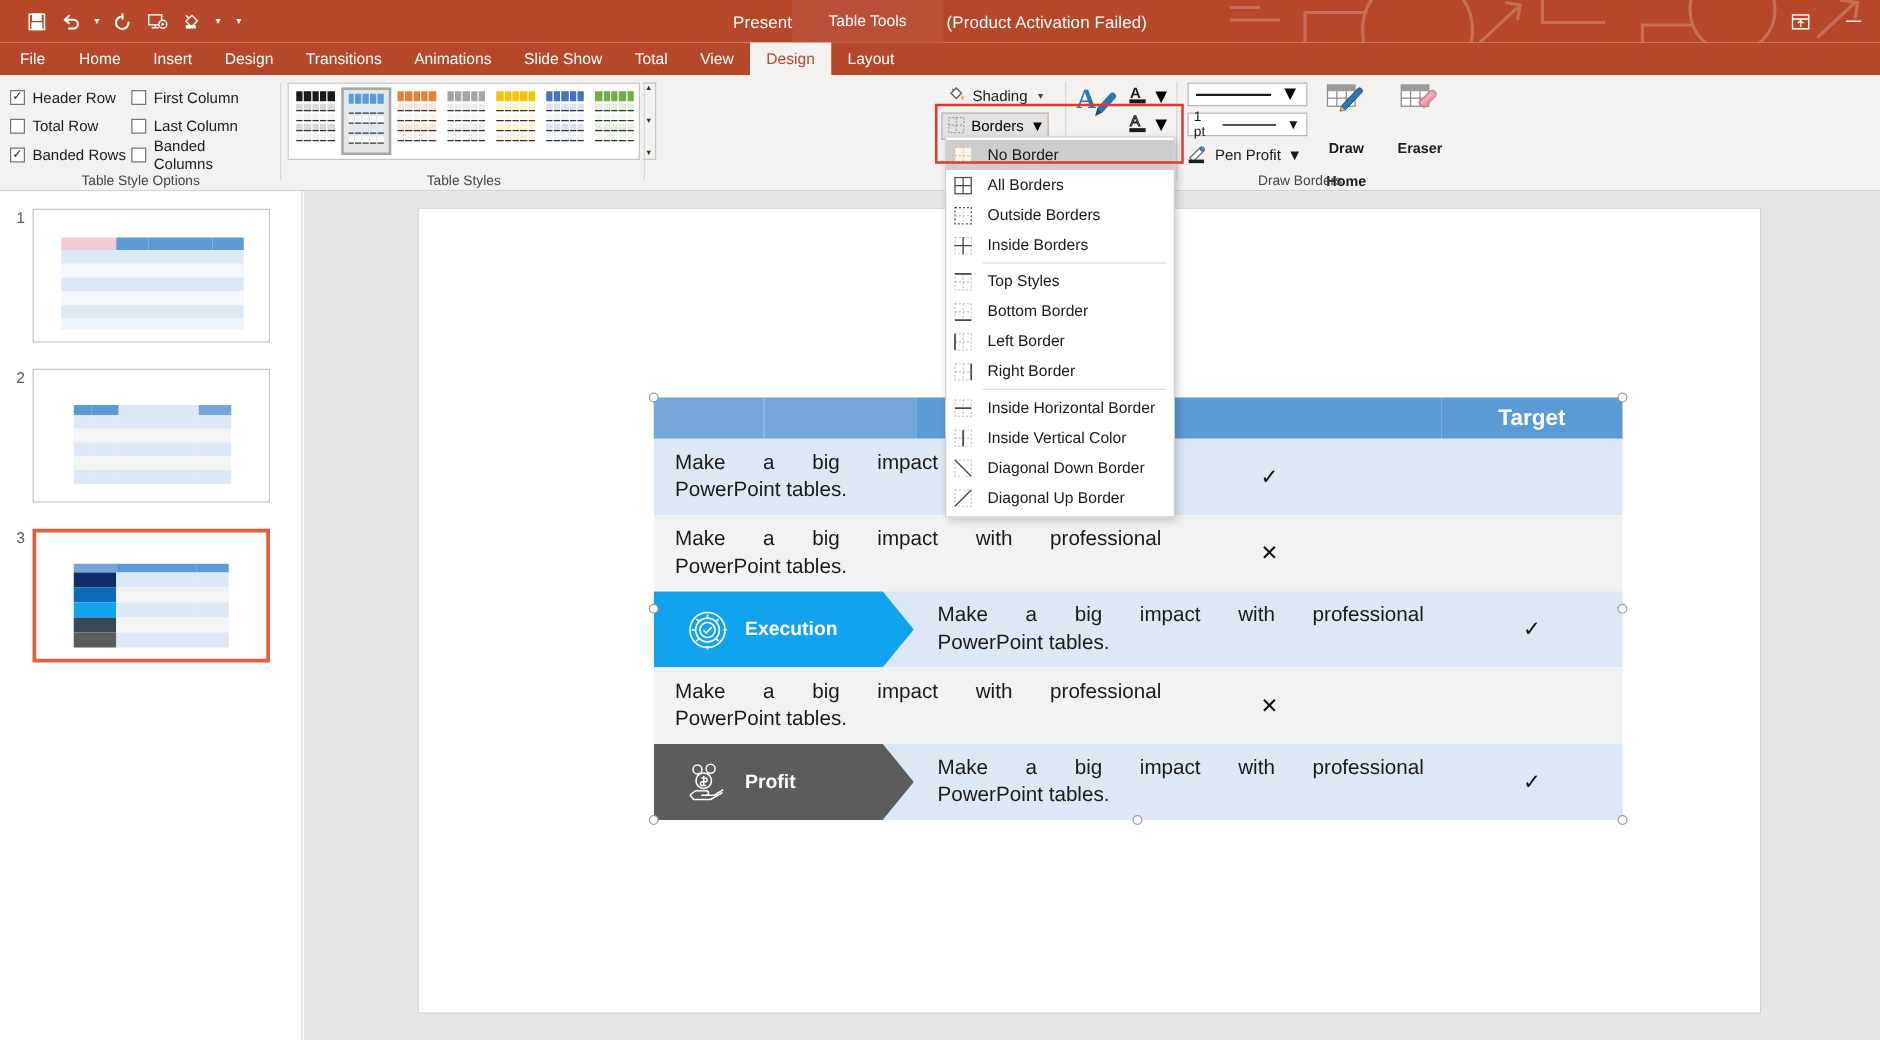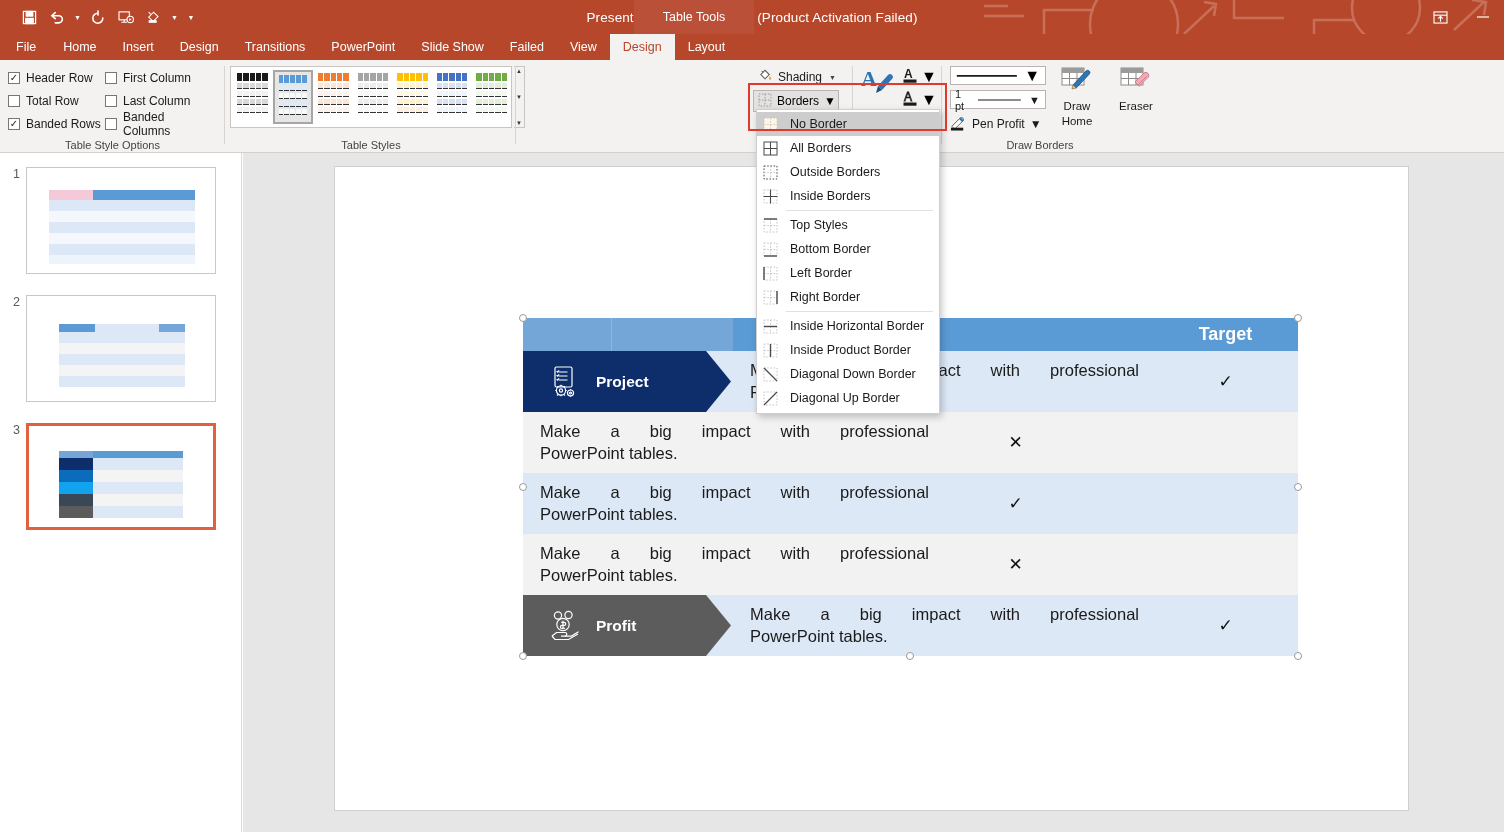--- a/index.html
+++ b/index.html
@@ -132,22 +132,22 @@
     position: absolute; left: 6px; top: 30px; width: 96px; height: 19px;
     border: 1px solid #b9b4b1; background: #fff; display:flex; align-items:center; gap:4px;
     font-size: 11px; padding-left: 4px; color:#1a1a1a;
   }
   .pen-color {
     position: absolute; left: 6px; top: 54px; display:flex; align-items:center; gap:5px;
     font-size: 12px; color:#1a1a1a;
   }
   .big-btn {
     position: absolute; top: 5px; width: 50px; 
-    display: flex; flex-direction: column; align-items: center; gap: 2px;
-    font-size: 11.5px; color: #1a1a1a; text-align:center; line-height:13px;
+    display: flex; flex-direction: column; align-items: center; gap: 14px;
+    font-size: 11.5px; color: #1a1a1a; text-align:center; line-height:13px;font-weight:bold;
   }
 
   
   .menu {
     position: absolute; left: 756px; top: 109px; width: 184px;
     background: #ffffff; border: 1px solid #cfcfcf;
     box-shadow: 2px 3px 7px rgba(0,0,0,.22);
     padding: 2px 0 3px 0; z-index: 40;
   }
   .menu-item {
@@ -306,23 +306,23 @@
         </svg>
     </div>
   </div>
 
   <div class="tabstrip">
     <div class="tab file">File</div>
     <div class="tab">Home</div>
     <div class="tab">Insert</div>
     <div class="tab">Design</div>
     <div class="tab">Transitions</div>
-    <div class="tab">PowerPoint</div>
+    <div class="tab">Animations</div>
     <div class="tab">Slide Show</div>
-    <div class="tab">Failed</div>
+    <div class="tab">Total</div>
     <div class="tab">View</div>
     <div class="tab active-ctx">Design</div>
     <div class="tab">Layout</div>
   </div>
 
   <div class="ribbon">
 
     <div class="rb-group tso">
       <div class="tso-grid">
         <div class="chk">
@@ -848,21 +848,21 @@
       <span>Inside Horizontal Border</span>
     </div>
     <div class="menu-item">
       <span class="menu-ico">
         <svg width="15" height="15" viewBox="0 0 15 15" fill="none">
             <rect x="1" y="1" width="13" height="13" stroke="#c0c0c0" stroke-width="0.9" stroke-dasharray="1.6 1.6"></rect>
             <path d="M1 7.5 H14" stroke="#c0c0c0" stroke-width="0.9" stroke-dasharray="1.6 1.6"></path>
             <path d="M7.5 1 V14" stroke="#4a4a4a" stroke-width="1.4"></path>
           </svg>
       </span>
-      <span>Inside Product Border</span>
+      <span>Inside Vertical Color</span>
     </div>
     <div class="menu-item">
       <span class="menu-ico">
         <svg width="15" height="15" viewBox="0 0 15 15" fill="none">
             <rect x="1" y="1" width="13" height="13" stroke="#c0c0c0" stroke-width="0.9" stroke-dasharray="1.6 1.6"></rect>
             <path d="M1 1 L14 14" stroke="#4a4a4a" stroke-width="1.2"></path>
           </svg>
       </span>
       <span>Diagonal Down Border</span>
     </div>
@@ -1006,54 +1006,50 @@
 
     <div class="ptbl-row hdr-row">
       <div class="hdr-c1"></div>
       <div class="hdr-c2"></div>
       <div class="hdr-c3"></div>
       <div class="hdr-c4">Target</div>
       <div class="hdr-seam" style="left:88px;"></div>
     </div>
 
     <div class="ptbl-row body-row" style="background:#dce8f6;">
-      <div class="cell-label">
-        <div class="chevron" style="background:#0d2d6b;">
-          <span class="icn">
-            <svg width="34" height="34" viewBox="0 0 34 34" fill="none" stroke="#ffffff" stroke-width="1.2">
-              <rect x="6" y="2" width="17" height="20" rx="1.5"></rect>
-              <path d="M9.5 7 h9 M9.5 11 h9 M9.5 15 h9"></path>
-              <path d="M7.6 6.2 l.9 1 1.6 -1.9 M7.6 10.2 l.9 1 1.6 -1.9 M7.6 14.2 l.9 1 1.6 -1.9"></path>
-              <circle cx="12" cy="25.5" r="4.6"></circle>
-                <circle cx="12" cy="25.5" r="1.6"></circle>
-              <path d="M12 19.8 v1.4 M12 29.8 v1.4 M6.3 25.5 h1.4 M16.3 25.5 h1.4 M8 21.5 l1 1 M15 29.5 l1 1 M16 21.5 l-1 1 M9 29.5 l-1 1"></path>
-              <circle cx="21.5" cy="28" r="3"></circle>
-                <circle cx="21.5" cy="28" r="1"></circle>
-              <path d="M21.5 24.3 v1 M21.5 30.7 v1 M17.8 28 h1 M24.2 28 h1"></path>
-            </svg>
-          </span>
-          <span>Project</span>
-        </div>
-      </div>
       <div class="cell-text">
         <div>Make a big impact with professional</div>
         <div class="l2">PowerPoint tables.</div>
       </div>
       <div class="cell-target">✓</div>
     </div>
 
     <div class="ptbl-row body-row" style="background:#f2f2f2;">
       <div class="cell-text">
         <div>Make a big impact with professional</div>
         <div class="l2">PowerPoint tables.</div>
       </div>
       <div class="cell-target">✕</div>
     </div>
 
     <div class="ptbl-row body-row" style="background:#dce8f6;">
+      <div class="cell-label">
+        <div class="chevron" style="background:#12a3ef;">
+          <span class="icn">
+            <svg width="34" height="34" viewBox="0 0 34 34" fill="none" stroke="#ffffff" stroke-width="1.3">
+              <circle cx="17" cy="17" r="14"></circle>
+              <circle cx="17" cy="17" r="9.5"></circle>
+              <circle cx="17" cy="17" r="6"></circle>
+              <path d="M13.8 17.2 l2.2 2.3 4.3 -4.8"></path>
+              <path d="M17 7.5 v-3 M17 29.5 v3 M7.5 17 h-3 M29.5 17 h3 M10.3 10.3 l-2.1 -2.1 M23.7 23.7 l2.1 2.1 M23.7 10.3 l2.1 -2.1 M10.3 23.7 l-2.1 2.1"></path>
+            </svg>
+          </span>
+          <span>Execution</span>
+        </div>
+      </div>
       <div class="cell-text">
         <div>Make a big impact with professional</div>
         <div class="l2">PowerPoint tables.</div>
       </div>
       <div class="cell-target">✓</div>
     </div>
 
     <div class="ptbl-row body-row" style="background:#f2f2f2;">
       <div class="cell-text">
         <div>Make a big impact with professional</div>

